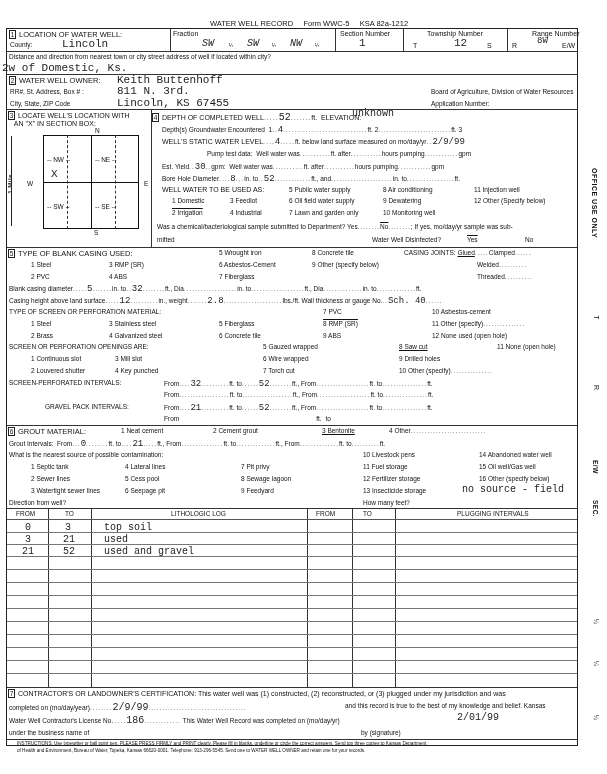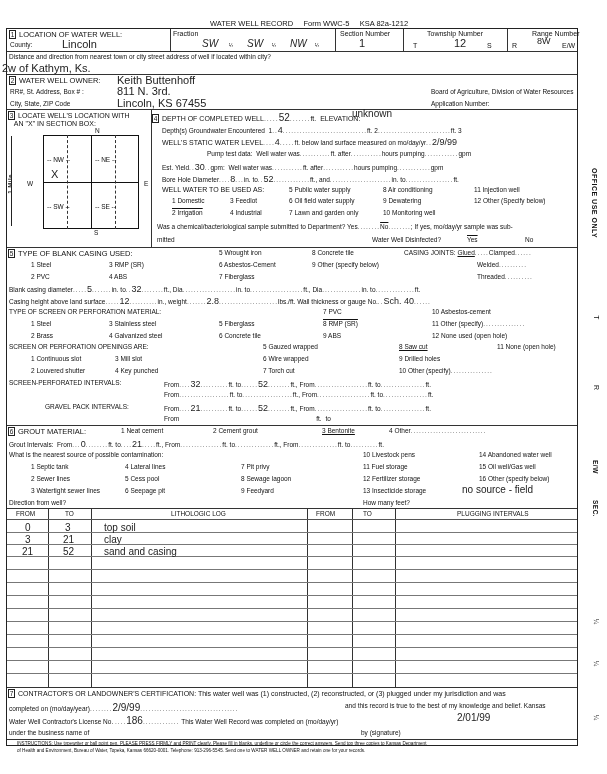--- a/index.html
+++ b/index.html
@@ -1,17 +1,17 @@
 <!DOCTYPE html>
 <html><head>
 <meta charset="utf-8">
 <style>
 *{box-sizing:border-box;margin:0;padding:0}
 body{width:607px;height:774px;background:#fff;font-family:"Liberation Sans",sans-serif;color:#111;font-size:7.2px;position:relative;overflow:hidden}
-.hw{font-family:Liberation Sans, sans-serif;color:#222}
+.hw{font-family:Liberation Mono, monospace;color:#222}
 .ab{position:absolute;white-space:nowrap}
 .form{position:absolute;left:6px;top:28px;width:572px;height:718px;border:1.4px solid #222}
 .hline{position:absolute;left:0;right:0;border-top:1px solid #333}
 .vline{position:absolute;border-left:1px solid #333}
 .num{display:inline-block;border:1px solid #222;width:7px;height:9px;font-size:6.5px;line-height:8px;text-align:center;margin-right:3px}
 .dots{letter-spacing:1px;color:#555}
 .und{text-decoration:underline}
 .ovl{text-decoration:overline}
 .sec{position:absolute;border:1.6px solid #111}
 .side{position:absolute;writing-mode:vertical-rl;font-size:7.5px;font-weight:bold;letter-spacing:.5px}
@@ -47,21 +47,21 @@
   <div class="ab" style="left:406px;top:13px;font-size:7px">T</div>
   <div class="ab hw" style="left:447px;top:8px;font-size:11px">12</div>
   <div class="ab" style="left:480px;top:13px;font-size:7px">S</div>
   <div class="vline" style="left:500px;top:0;height:22px"></div>
   <div class="ab" style="left:525px;top:1px;font-size:7px">Range Number</div>
   <div class="ab" style="left:505px;top:13px;font-size:7px">R</div>
   <div class="ab hw" style="left:530px;top:7px;font-size:9px">8W</div>
   <div class="ab" style="left:555px;top:13px;font-size:7px">E/W</div>
   <div class="hline" style="top:22px"></div>
   <div class="ab" style="left:2px;top:24px;font-size:6.5px">Distance and direction from nearest town or city street address of well if located within city?</div>
-  <div class="ab hw" style="left:-5px;top:33px;font-size:11px">2w of Kathym, Ks.</div>
+  <div class="ab hw" style="left:-5px;top:33px;font-size:11px">2w of Domestic, Ks.</div>
   <div class="hline" style="top:45px"></div>
 
   <div class="ab" style="left:2px;top:47px;font-size:7.5px"><span class="num">2</span><span>WATER WELL OWNER:</span></div>
   <div class="ab hw" style="left:110px;top:45px;font-size:11px">Keith Buttenhoff</div>
   <div class="ab" style="left:3px;top:59px;font-size:6.5px">RR#, St. Address, Box # :</div>
   <div class="ab hw" style="left:110px;top:56px;font-size:11px">811 N. 3rd.</div>
   <div class="ab" style="left:424px;top:59px;font-size:6.5px">Board of Agriculture, Division of Water Resources</div>
   <div class="ab" style="left:3px;top:71px;font-size:6.5px">City, State, ZIP Code</div>
   <div class="ab hw" style="left:110px;top:68px;font-size:11px">Lincoln, KS 67455</div>
   <div class="ab" style="left:424px;top:71px;font-size:6.5px">Application Number:</div>
@@ -211,24 +211,24 @@
   <div class="hline" style="top:592px;border-color:#777"></div>
   <div class="hline" style="top:605px;border-color:#777"></div>
   <div class="hline" style="top:618px;border-color:#777"></div>
   <div class="hline" style="top:631px;border-color:#777"></div>
   <div class="hline" style="top:644px;border-color:#777"></div>
   <div class="ab hw" style="left:18px;top:493px;font-size:10px">0</div>
   <div class="ab hw" style="left:58px;top:493px;font-size:10px">3</div>
   <div class="ab hw" style="left:97px;top:493px;font-size:10px">top soil</div>
   <div class="ab hw" style="left:18px;top:505px;font-size:10px">3</div>
   <div class="ab hw" style="left:56px;top:505px;font-size:10px">21</div>
-  <div class="ab hw" style="left:97px;top:505px;font-size:10px">clay</div>
+  <div class="ab hw" style="left:97px;top:505px;font-size:10px">used</div>
   <div class="ab hw" style="left:15px;top:517px;font-size:10px">21</div>
   <div class="ab hw" style="left:56px;top:517px;font-size:10px">52</div>
-  <div class="ab hw" style="left:97px;top:517px;font-size:10px">sand and casing</div>
+  <div class="ab hw" style="left:97px;top:517px;font-size:10px">used and gravel</div>
   <div class="hline" style="top:658px"></div>
 
   <div class="ab" style="left:1px;top:660px;font-size:7px"><span class="num">7</span><span>CONTRACTOR'S OR LANDOWNER'S CERTIFICATION: This water well was (1) constructed, (2) reconstructed, or (3) plugged under my jurisdiction and was</span></div>
   <div class="ab" style="left:2px;top:673px;font-size:6.5px"><span>completed on (mo/day/year)</span><span class="dots">........</span><span class="hw" style="font-size:10px">2/9/99</span><span class="dots">...................................</span></div>
   <div class="ab" style="left:338px;top:673px;font-size:6.5px">and this record is true to the best of my knowledge and belief. Kansas</div>
   <div class="ab" style="left:2px;top:686px;font-size:6.5px"><span>Water Well Contractor's License No.</span>&nbsp;<span class="dots">....</span><span class="hw" style="font-size:10px">186</span><span class="dots">.............</span>&nbsp;<span>This Water Well Record was completed on (mo/day/yr)</span></div>
   <div class="ab hw" style="left:450px;top:683px;font-size:10px">2/01/99</div>
   <div class="ab" style="left:2px;top:700px;font-size:6.5px">under the business name of</div>
   <div class="ab" style="left:354px;top:700px;font-size:6.5px">by (signature)</div>
   <div class="hline" style="top:710px"></div>

